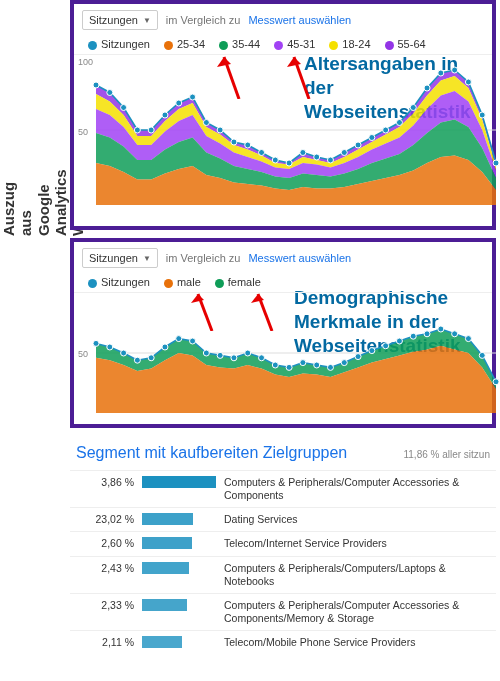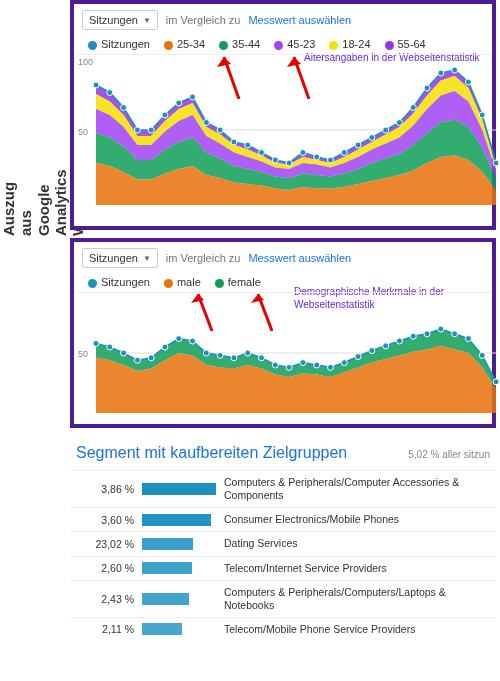--- a/index.html
+++ b/index.html
@@ -12,28 +12,28 @@
   .toolbar { display: flex; align-items: center; gap: 8px; padding: 6px 8px; font-size: 11px; position: relative; }
   .dd { display: inline-flex; align-items: center; border: 1px solid #ccc; border-radius: 2px; padding: 3px 6px; background: #fff; font-size: 11px; }
   .dd .caret { margin-left: 5px; font-size: 8px; color: #666; }
   .linklike { color: #1a73e8; }
   .grey { color: #757575; }
   .legend { display: flex; align-items: center; gap: 14px; padding: 2px 8px 4px 14px; font-size: 11px; flex-wrap: wrap; }
   .swatch { display: inline-block; width: 9px; height: 9px; border-radius: 50%; margin-right: 4px; vertical-align: middle; }
   .chartbox { position: relative; height: 126px; border-top: 1px solid #eee; }
   .chartbox2 { height: 120px; }
   .ylabel { position: absolute; left: 4px; font-size: 9px; color: #888; }
-  .red-anno { position: absolute; color: #6d28d9; font-size: 10px; line-height: 1.25; font-weight: 400; }
+  .red-anno { position: absolute; color: #0369a1; font-size: 19px; line-height: 1.25; font-weight: 700; }
   .arrow { stroke: #e60000; stroke-width: 3; fill: none; }
   .arrow-head { fill: #e60000; }
   .segment { position: absolute; left: 70px; top: 440px; width: 426px; }
   .segment-head { display: flex; justify-content: space-between; align-items: baseline; padding: 4px 6px 8px 6px; }
   .segment-head .title { color: #1a73e8; font-size: 16px; }
   .segment-head .sub { color: #888; font-size: 10px; }
-  .row { display: flex; align-items: center; padding: 5px 6px; border-top: 1px solid #eee; font-size: 10.5px; }
+  .row { display: flex; padding: 5px 6px; border-top: 1px solid #eee; font-size: 10.5px; }
   .row .pct { width: 58px; text-align: right; color: #333; }
   .row .barcell { width: 90px; padding: 0 8px; }
   .row .barfill { height: 12px; background: #1c91c0; }
   .row .label { flex: 1; color: #333; line-height: 1.25; }
   svg { display: block; }
 </style>
 </head>
 <body>
 
 <div class="stage">
@@ -47,21 +47,21 @@
         <span>Sitzungen</span>
         <span class="caret">▼</span>
       </span>
       <span class="grey">im Vergleich zu</span>
       <span class="linklike">Messwert auswählen</span>
     </div>
     <div class="legend" id="legend1">
         <span><span class="swatch" style="background: rgb(28, 145, 192);"></span><span>Sitzungen</span></span>
         <span><span class="swatch" style="background: rgb(232, 113, 10);"></span><span>25-34</span></span>
         <span><span class="swatch" style="background: rgb(15, 157, 88);"></span><span>35-44</span></span>
-        <span><span class="swatch" style="background: rgb(161, 66, 244);"></span><span>45-23</span></span>
+        <span><span class="swatch" style="background: rgb(161, 66, 244);"></span><span>45-31</span></span>
         <span><span class="swatch" style="background: rgb(245, 224, 0);"></span><span>18-24</span></span>
         <span><span class="swatch" style="background: rgb(147, 52, 230);"></span><span>55-64</span></span>
       </div>
     <div class="red-anno" style="left:230px; top:48px;">Altersangaben in der
 Webseitenstatistik</div>
     <svg style="position:absolute; left:135px; top:45px;" width="100" height="50">
       <line class="arrow" x1="30" y1="50" x2="15" y2="8"></line>
         <polygon class="arrow-head" points="15,8 8,18 22,15"></polygon>
     </svg>
     <svg style="position:absolute; left:205px; top:45px;" width="100" height="50">
@@ -174,57 +174,57 @@
           <circle cx="394.41379310344826" cy="45.599999999999994" r="3" fill="#1c91c0" stroke="#fff" stroke-width="1"></circle>
           <circle cx="408.2068965517241" cy="62.400000000000006" r="3" fill="#1c91c0" stroke="#fff" stroke-width="1"></circle>
           <circle cx="422" cy="88.8" r="3" fill="#1c91c0" stroke="#fff" stroke-width="1"></circle>
         </svg>
     </div>
   </div>
 
   <div class="segment">
     <div class="segment-head">
       <span class="title">Segment mit kaufbereiten Zielgruppen</span>
-      <span class="sub">5,02 % aller sitzun</span>
+      <span class="sub">11,86 % aller sitzun</span>
     </div>
     <div id="segrows">
         <div class="row">
           <div class="pct">3,86 %</div>
           <div class="barcell">
             <div class="barfill" style="width: 74px; opacity: 1;"></div>
           </div>
           <div class="label">Computers &amp; Peripherals/Computer Accessories &amp; Components</div>
         </div>
         <div class="row">
-          <div class="pct">3,60 %</div>
-          <div class="barcell">
-            <div class="barfill" style="width: 69.0155px; opacity: 0.97;"></div>
-          </div>
-          <div class="label">Consumer Electronics/Mobile Phones</div>
-        </div>
-        <div class="row">
           <div class="pct">23,02 %</div>
           <div class="barcell">
             <div class="barfill" style="width: 51.3782px; opacity: 0.86;"></div>
           </div>
           <div class="label">Dating Services</div>
         </div>
         <div class="row">
           <div class="pct">2,60 %</div>
           <div class="barcell">
             <div class="barfill" style="width: 49.8446px; opacity: 0.85;"></div>
           </div>
           <div class="label">Telecom/Internet Service Providers</div>
         </div>
         <div class="row">
           <div class="pct">2,43 %</div>
           <div class="barcell">
             <div class="barfill" style="width: 46.5855px; opacity: 0.83;"></div>
           </div>
           <div class="label">Computers &amp; Peripherals/Computers/Laptops &amp; Notebooks</div>
+        </div>
+        <div class="row">
+          <div class="pct">2,33 %</div>
+          <div class="barcell">
+            <div class="barfill" style="width: 44.6684px; opacity: 0.82;"></div>
+          </div>
+          <div class="label">Computers &amp; Peripherals/Computer Accessories &amp; Components/Memory &amp; Storage</div>
         </div>
         <div class="row">
           <div class="pct">2,11 %</div>
           <div class="barcell">
             <div class="barfill" style="width: 40.4508px; opacity: 0.8;"></div>
           </div>
           <div class="label">Telecom/Mobile Phone Service Providers</div>
         </div>
       </div>
   </div>

